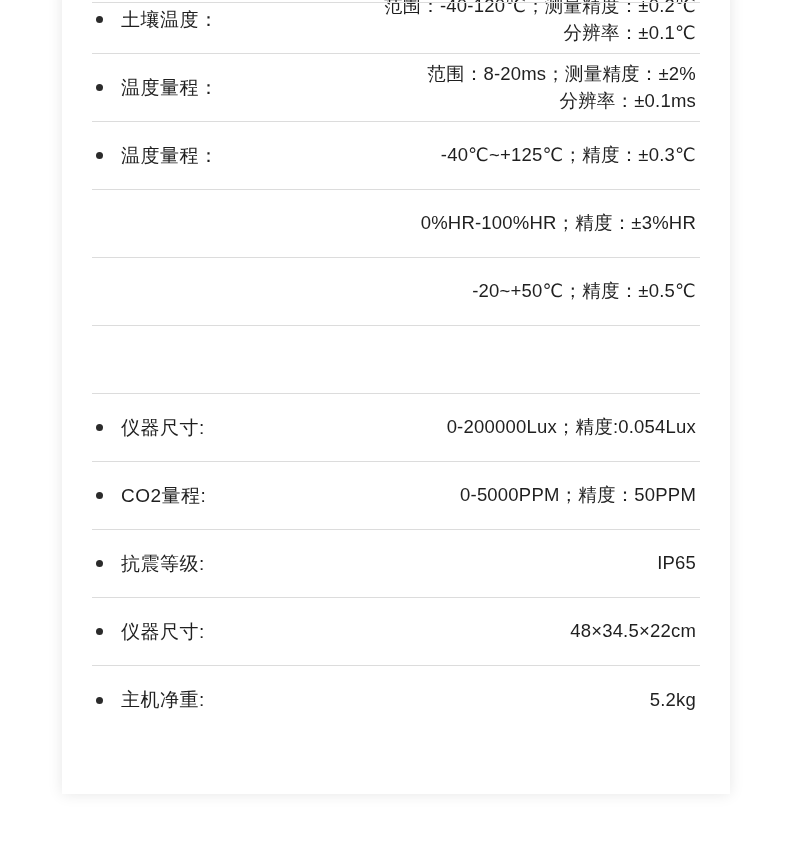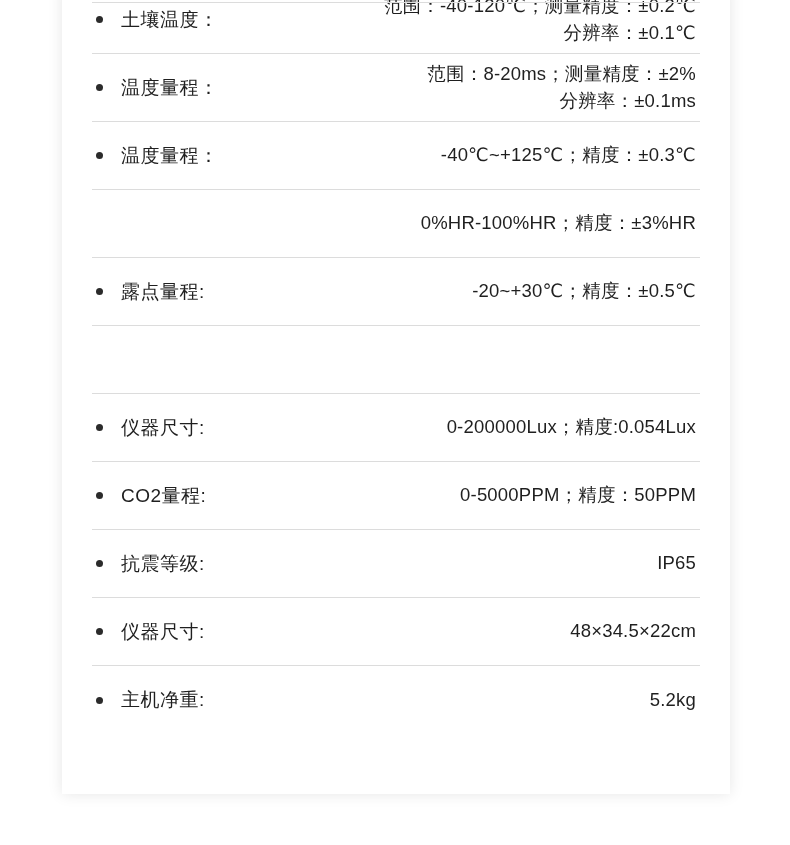--- a/index.html
+++ b/index.html
@@ -130,25 +130,21 @@
           <span class="label">温度量程：</span>
         </div>
         <div class="value">-40℃~+125℃；精度：±0.3℃</div>
       </div>
 
       <div class="spec-row">
         <div class="value">0%HR-100%HR；精度：±3%HR</div>
       </div>
 
       <div class="spec-row">
-        <div class="row-left">
-          <span class="bullet"></span>
-          <span class="label">露点量程:</span>
-        </div>
-        <div class="value">-20~+30℃；精度：±0.5℃</div>
+        <div class="value">-20~+50℃；精度：±0.5℃</div>
       </div>
 
       <div class="spec-row">
       </div>
 
       <div class="spec-row">
         <div class="row-left">
           <span class="bullet"></span>
           <span class="label">仪器尺寸:</span>
         </div>

